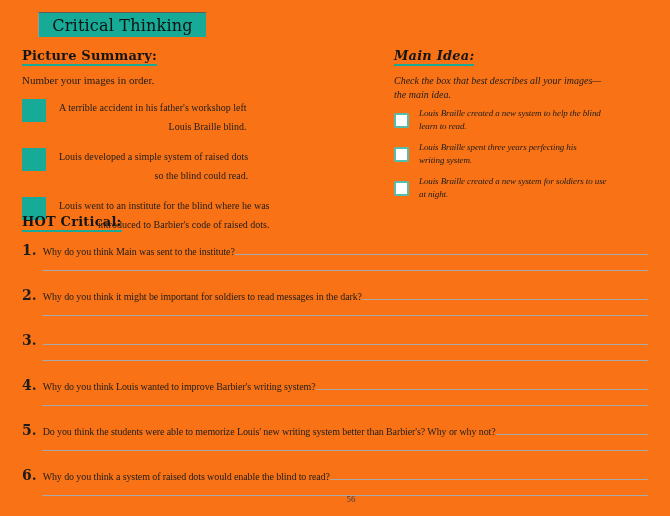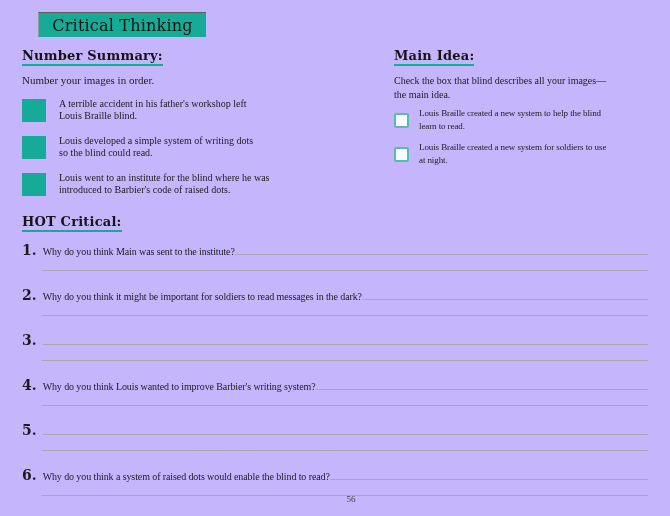--- a/index.html
+++ b/index.html
@@ -3,21 +3,21 @@
 <meta charset="utf-8">
 <style>
   :root{
     --accent:#17ab97;
     --checkbox-border:#55bdad;
     --line-color:#a9a9a9;
   }
   *{ box-sizing:border-box; }
   html,body{ margin:0; padding:0; background:#ffffff; }
   .page{
-    position:relative; width:670px; height:516px; background:#c4b5fd;
+    position:relative; width:670px; height:516px; background:#f97316;
     font-family:"Liberation Serif","DejaVu Serif",serif; color:#1c1c1c;
     overflow:hidden;
   }
   
   .title-bar{
     position:absolute; left:38px; top:12px; width:168px; height:25px;
     background:var(--accent);
     border-top:1px solid #5d5d5d; border-left:1px solid #9a9a9a;
     display:flex; align-items:center; justify-content:center;
   }
@@ -35,23 +35,23 @@
   
   .col-left{ position:absolute; left:22px; top:46px; width:345px; }
   .instruction{ font-size:11px; margin:8px 0 12px 0; }
   .ps-item{ display:flex; align-items:flex-start; margin-top:0; }
   .ps-item + .ps-item{ margin-top:11px; }
   .ps-list{ margin-top:12px; }
   .ps-box{
     flex:0 0 24px; width:24px; height:23px; margin-right:13px; margin-top:1px;
     background:var(--accent);
   }
-  .ps-text{ font-size:10px; line-height:12px; white-space:pre; min-height:26px; }
+  .ps-text{ font-size:10px; line-height:19px; white-space:pre; min-height:26px;text-align:right; }
   
-  .col-right{ position:absolute; left:394px; top:46px; width:258px; }
+  .col-right{ position:absolute; left:394px; top:46px; width:258px;font-style:italic; }
   .mi-instruction{ font-size:10px; line-height:14px; margin:8px 0 0 0; white-space:pre; }
   .mi-list{ margin-top:5px; }
   .mi-option{ display:flex; align-items:center; }
   .mi-option + .mi-option{ margin-top:9px; }
   .mi-checkbox{
     flex:0 0 15px; width:15px; height:15px; margin-right:10px; margin-top:1px;
     background:#ffffff; border:2px solid var(--checkbox-border); border-radius:2px;
   }
   .mi-text{ font-size:9px; line-height:12.5px; letter-spacing:-.1px; white-space:pre; min-height:25px; }
   
@@ -81,50 +81,55 @@
 </head>
 <body>
 
 <div class="page">
 
   <div class="title-bar">
     <span>Critical Thinking</span>
   </div>
 
   <section class="col-left">
-    <h2 class="heading">Number Summary:</h2>
+    <h2 class="heading">Picture Summary:</h2>
     <p class="instruction">Number your images in order.</p>
     <div class="ps-list">
       <div class="ps-item">
         <span class="ps-box"></span>
         <span class="ps-text">A terrible accident in his father's workshop left
 Louis Braille blind.</span>
       </div>
       <div class="ps-item">
         <span class="ps-box"></span>
-        <span class="ps-text">Louis developed a simple system of writing dots
+        <span class="ps-text">Louis developed a simple system of raised dots
 so the blind could read.</span>
       </div>
       <div class="ps-item">
         <span class="ps-box"></span>
         <span class="ps-text">Louis went to an institute for the blind where he was
 introduced to Barbier's code of raised dots.</span>
       </div>
     </div>
   </section>
 
   <section class="col-right">
     <h2 class="heading">Main Idea:</h2>
-    <p class="mi-instruction">Check the box that blind describes all your images—
+    <p class="mi-instruction">Check the box that best describes all your images—
 the main idea.</p>
     <div class="mi-list">
       <div class="mi-option">
         <span class="mi-checkbox"></span>
         <span class="mi-text">Louis Braille created a new system to help the blind
 learn to read.</span>
+      </div>
+      <div class="mi-option">
+        <span class="mi-checkbox"></span>
+        <span class="mi-text">Louis Braille spent three years perfecting his
+writing system.</span>
       </div>
       <div class="mi-option">
         <span class="mi-checkbox"></span>
         <span class="mi-text">Louis Braille created a new system for soldiers to use
 at night.</span>
       </div>
     </div>
   </section>
 
   <section class="hot">
@@ -162,20 +167,21 @@
           <span class="q-num">4.</span>
           <span class="q-text">Why do you think Louis wanted to improve Barbier's writing system?</span>
           <span class="q-fill"></span>
         </div>
         <div class="q-line2"></div>
       </div>
 
       <div class="q-block">
         <div class="q-row">
           <span class="q-num">5.</span>
+          <span class="q-text">Do you think the students were able to memorize Louis' new writing system better than Barbier's?  Why or why not?</span>
           <span class="q-fill"></span>
         </div>
         <div class="q-line2"></div>
       </div>
 
       <div class="q-block">
         <div class="q-row">
           <span class="q-num">6.</span>
           <span class="q-text">Why do you think a system of raised dots would enable the blind to read?</span>
           <span class="q-fill"></span>

